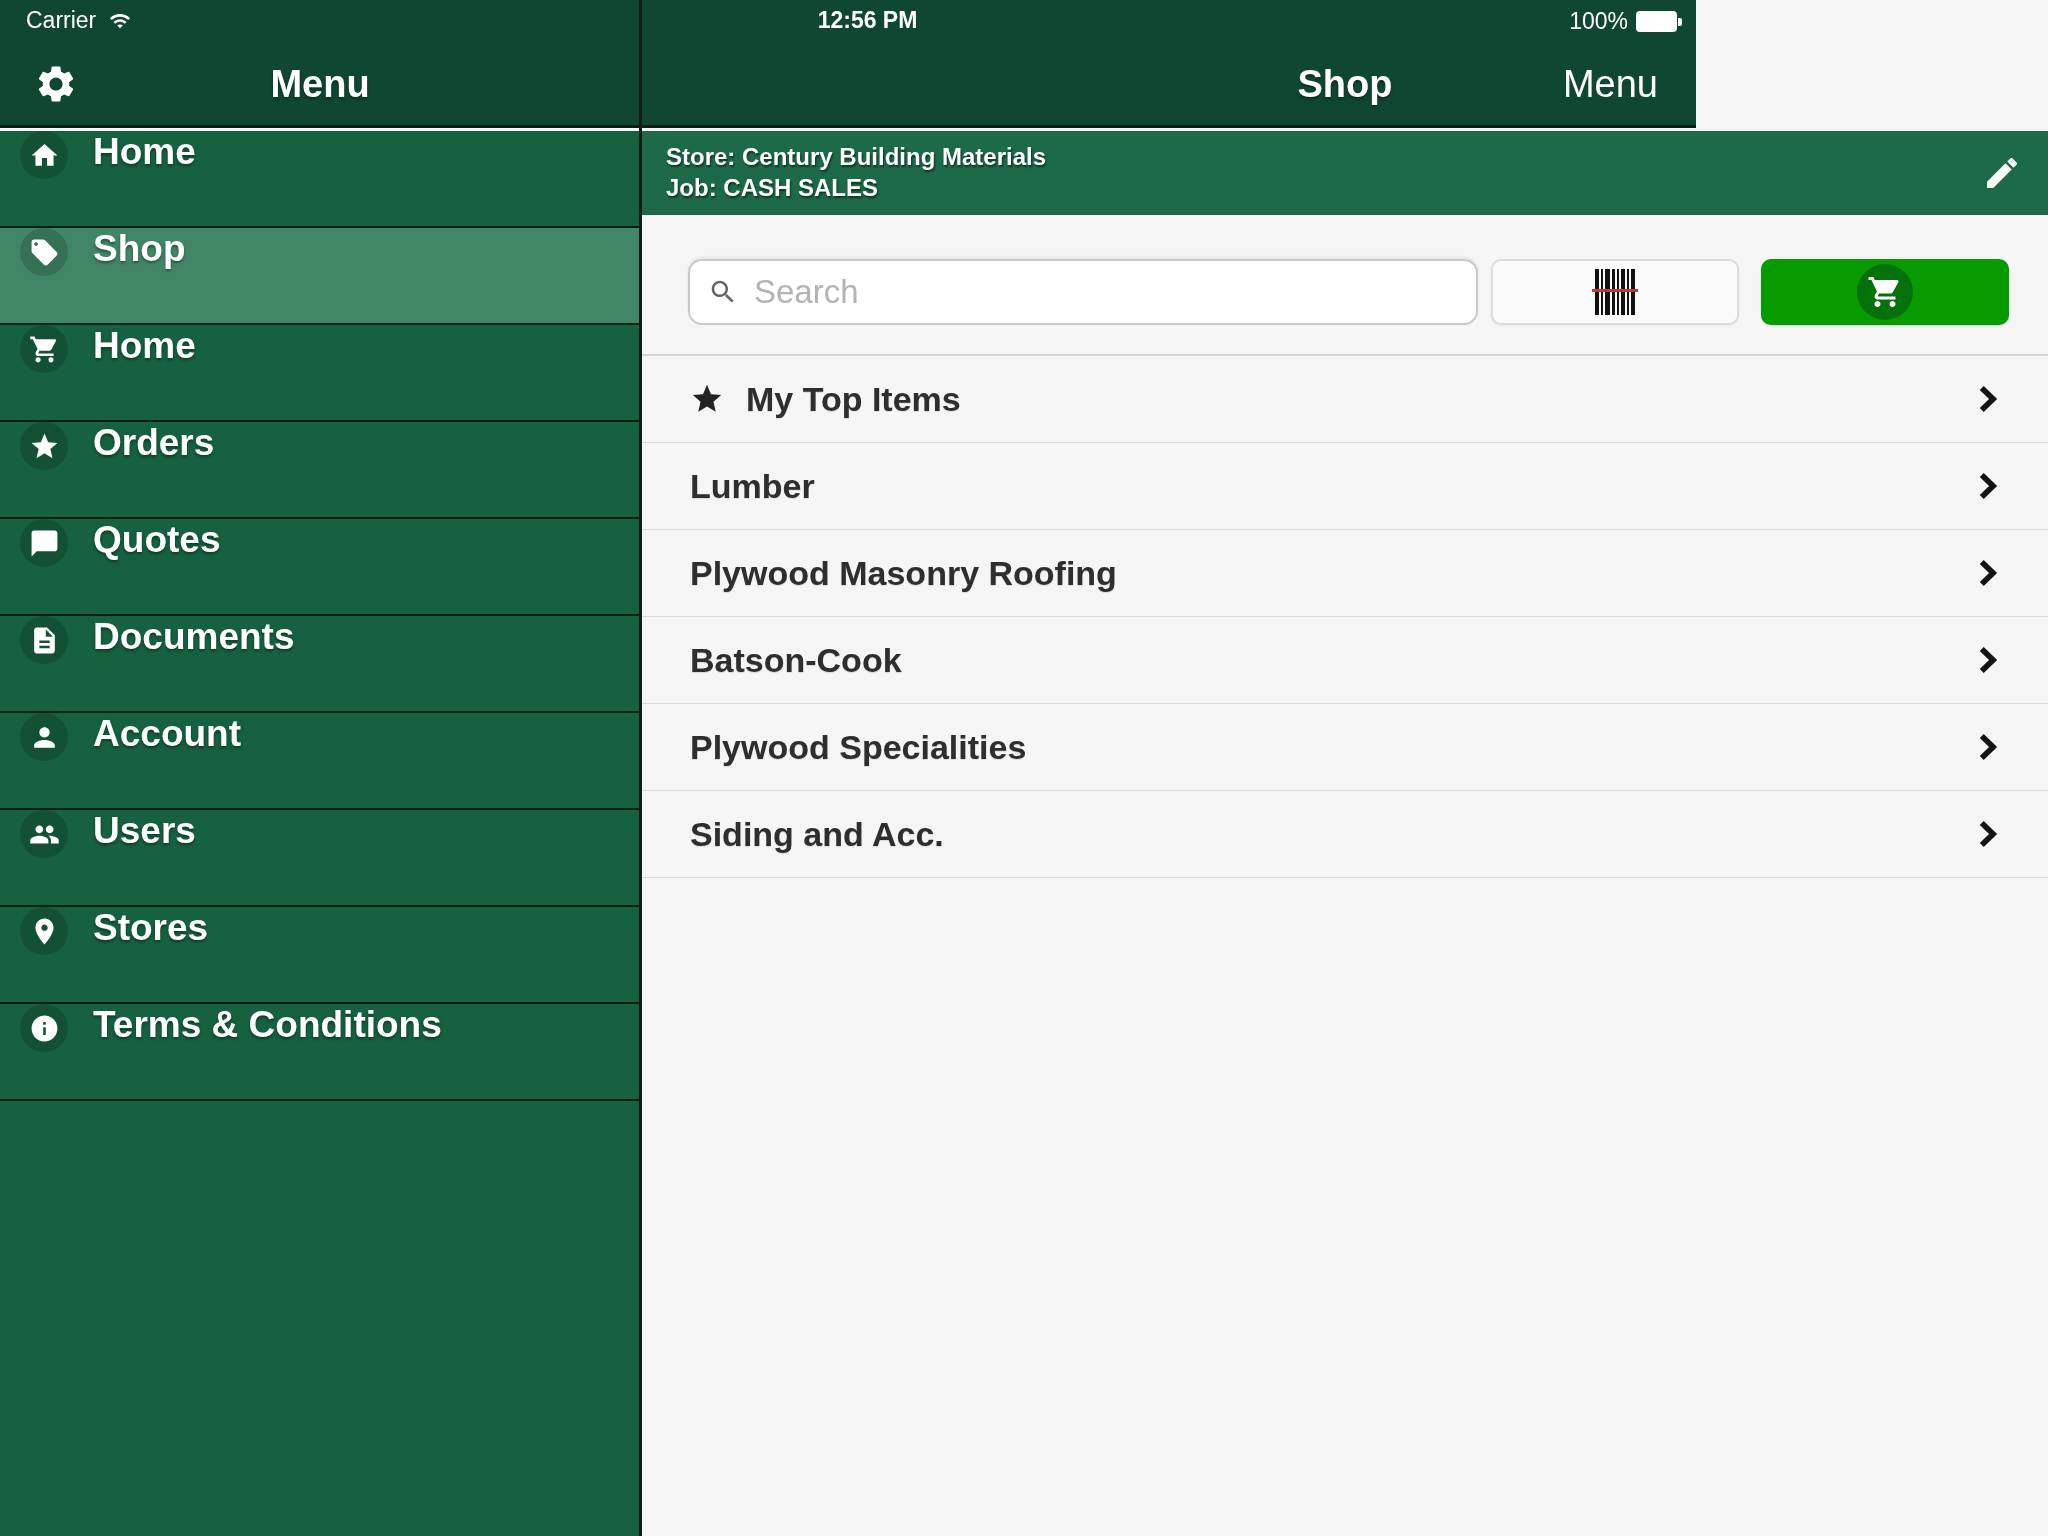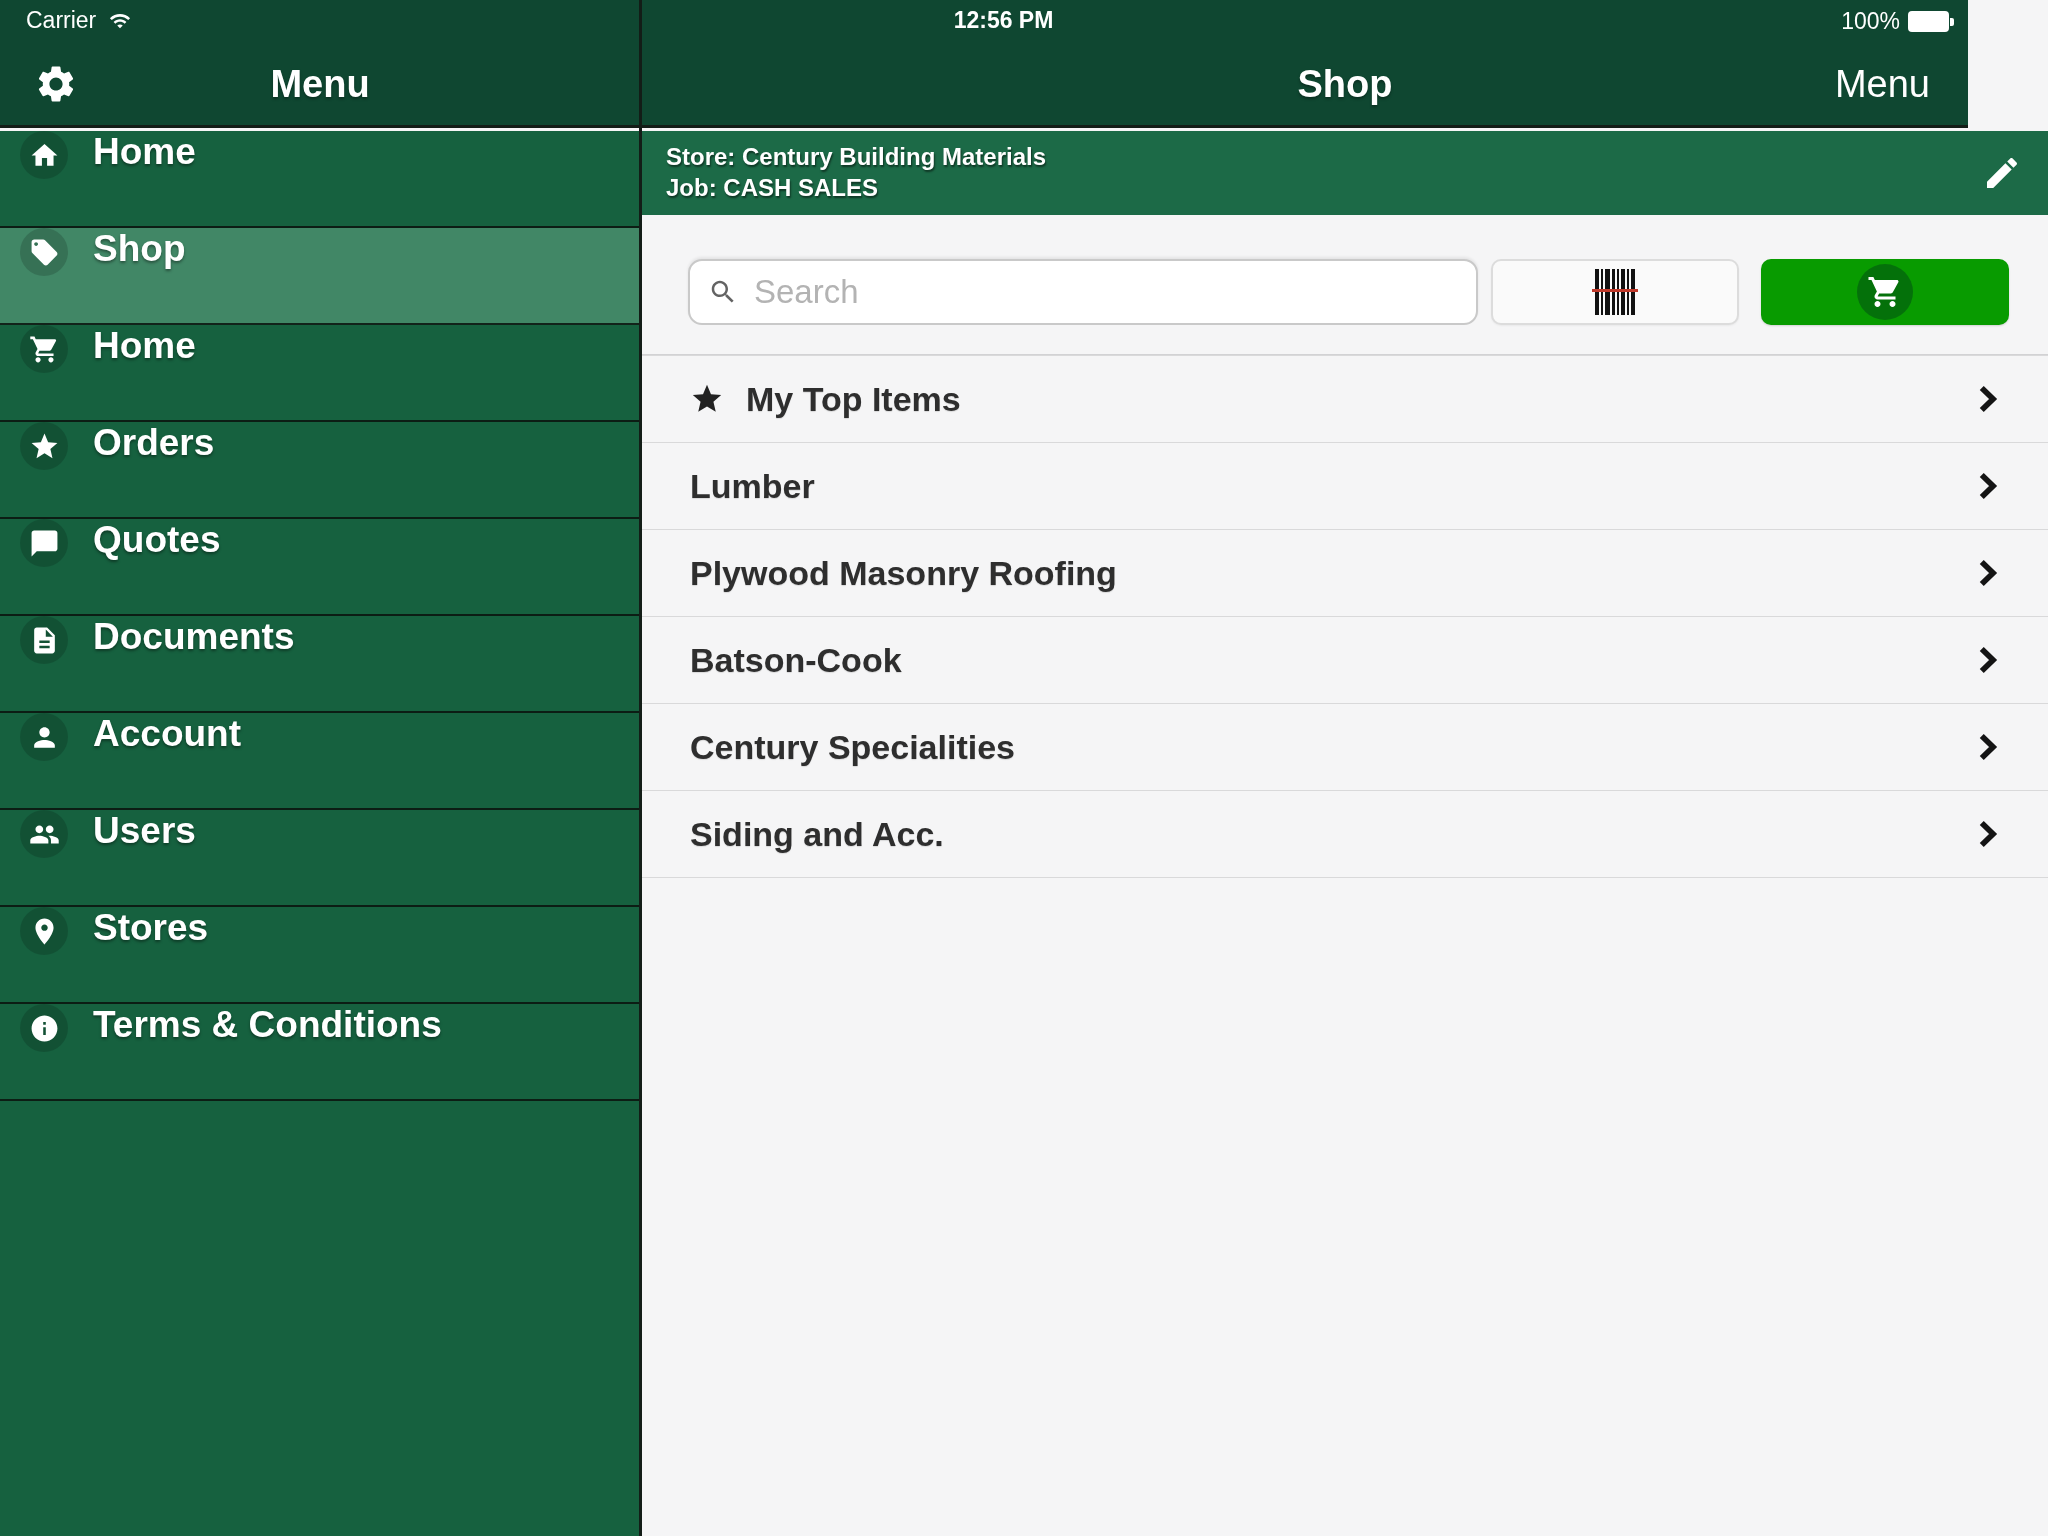--- a/index.html
+++ b/index.html
@@ -12,21 +12,21 @@
     --row-divider:#d9d9da;
     --dark-divider:#131d17;
     --text-dark:#2e2e2e;
   }
   *{margin:0;padding:0;box-sizing:border-box;}
   html,body{width:2048px;height:1536px;}
   body{font-family:"Liberation Sans","DejaVu Sans",sans-serif;background:#000;}
   .screen{position:relative;width:2048px;height:1536px;overflow:hidden;background:var(--content-bg);}
 
   
-  .top-header{position:absolute;left:0;top:0;width:1968px;height:128px;
+  .top-header{position:absolute;left:0;top:0;width:1696px;height:128px;
     background:var(--header-green);border-bottom:3px solid var(--dark-divider);z-index:5;}
   .status-bar{position:absolute;left:0;top:0;width:100%;height:40px;color:#fff;}
   .carrier-group{position:absolute;left:26px;top:7px;display:flex;align-items:center;gap:10px;}
   .carrier-text{font-size:23px;color:#fff;}
   .wifi-icon{width:28px;height:22px;}
   .status-time{position:absolute;left:0;top:7px;width:100%;text-align:center;font-size:23px;font-weight:600;color:#fff;padding-left:39px;}
   .battery-group{position:absolute;right:14px;top:8px;display:flex;align-items:center;gap:8px;}
   .battery-pct{font-size:23px;color:#fff;}
   .battery-icon{position:relative;width:46px;height:21px;}
   .battery-body{position:absolute;left:0;top:0;width:41px;height:21px;border-radius:4px;background:#fff;}
@@ -286,21 +286,21 @@
               <path d="M8.3 4.2l8 7.8-8 7.8" fill="none" stroke="#141414" stroke-width="4"></path>
             </svg></span>
         </div>
         <div class="cat-row">
           <span class="cat-label">Batson-Cook</span>
           <span class="cat-chevron"><svg viewBox="0 0 24 24">
               <path d="M8.3 4.2l8 7.8-8 7.8" fill="none" stroke="#141414" stroke-width="4"></path>
             </svg></span>
         </div>
         <div class="cat-row">
-          <span class="cat-label">Century Specialities</span>
+          <span class="cat-label">Plywood Specialities</span>
           <span class="cat-chevron"><svg viewBox="0 0 24 24">
               <path d="M8.3 4.2l8 7.8-8 7.8" fill="none" stroke="#141414" stroke-width="4"></path>
             </svg></span>
         </div>
         <div class="cat-row">
           <span class="cat-label">Siding and Acc.</span>
           <span class="cat-chevron"><svg viewBox="0 0 24 24">
               <path d="M8.3 4.2l8 7.8-8 7.8" fill="none" stroke="#141414" stroke-width="4"></path>
             </svg></span>
         </div>

